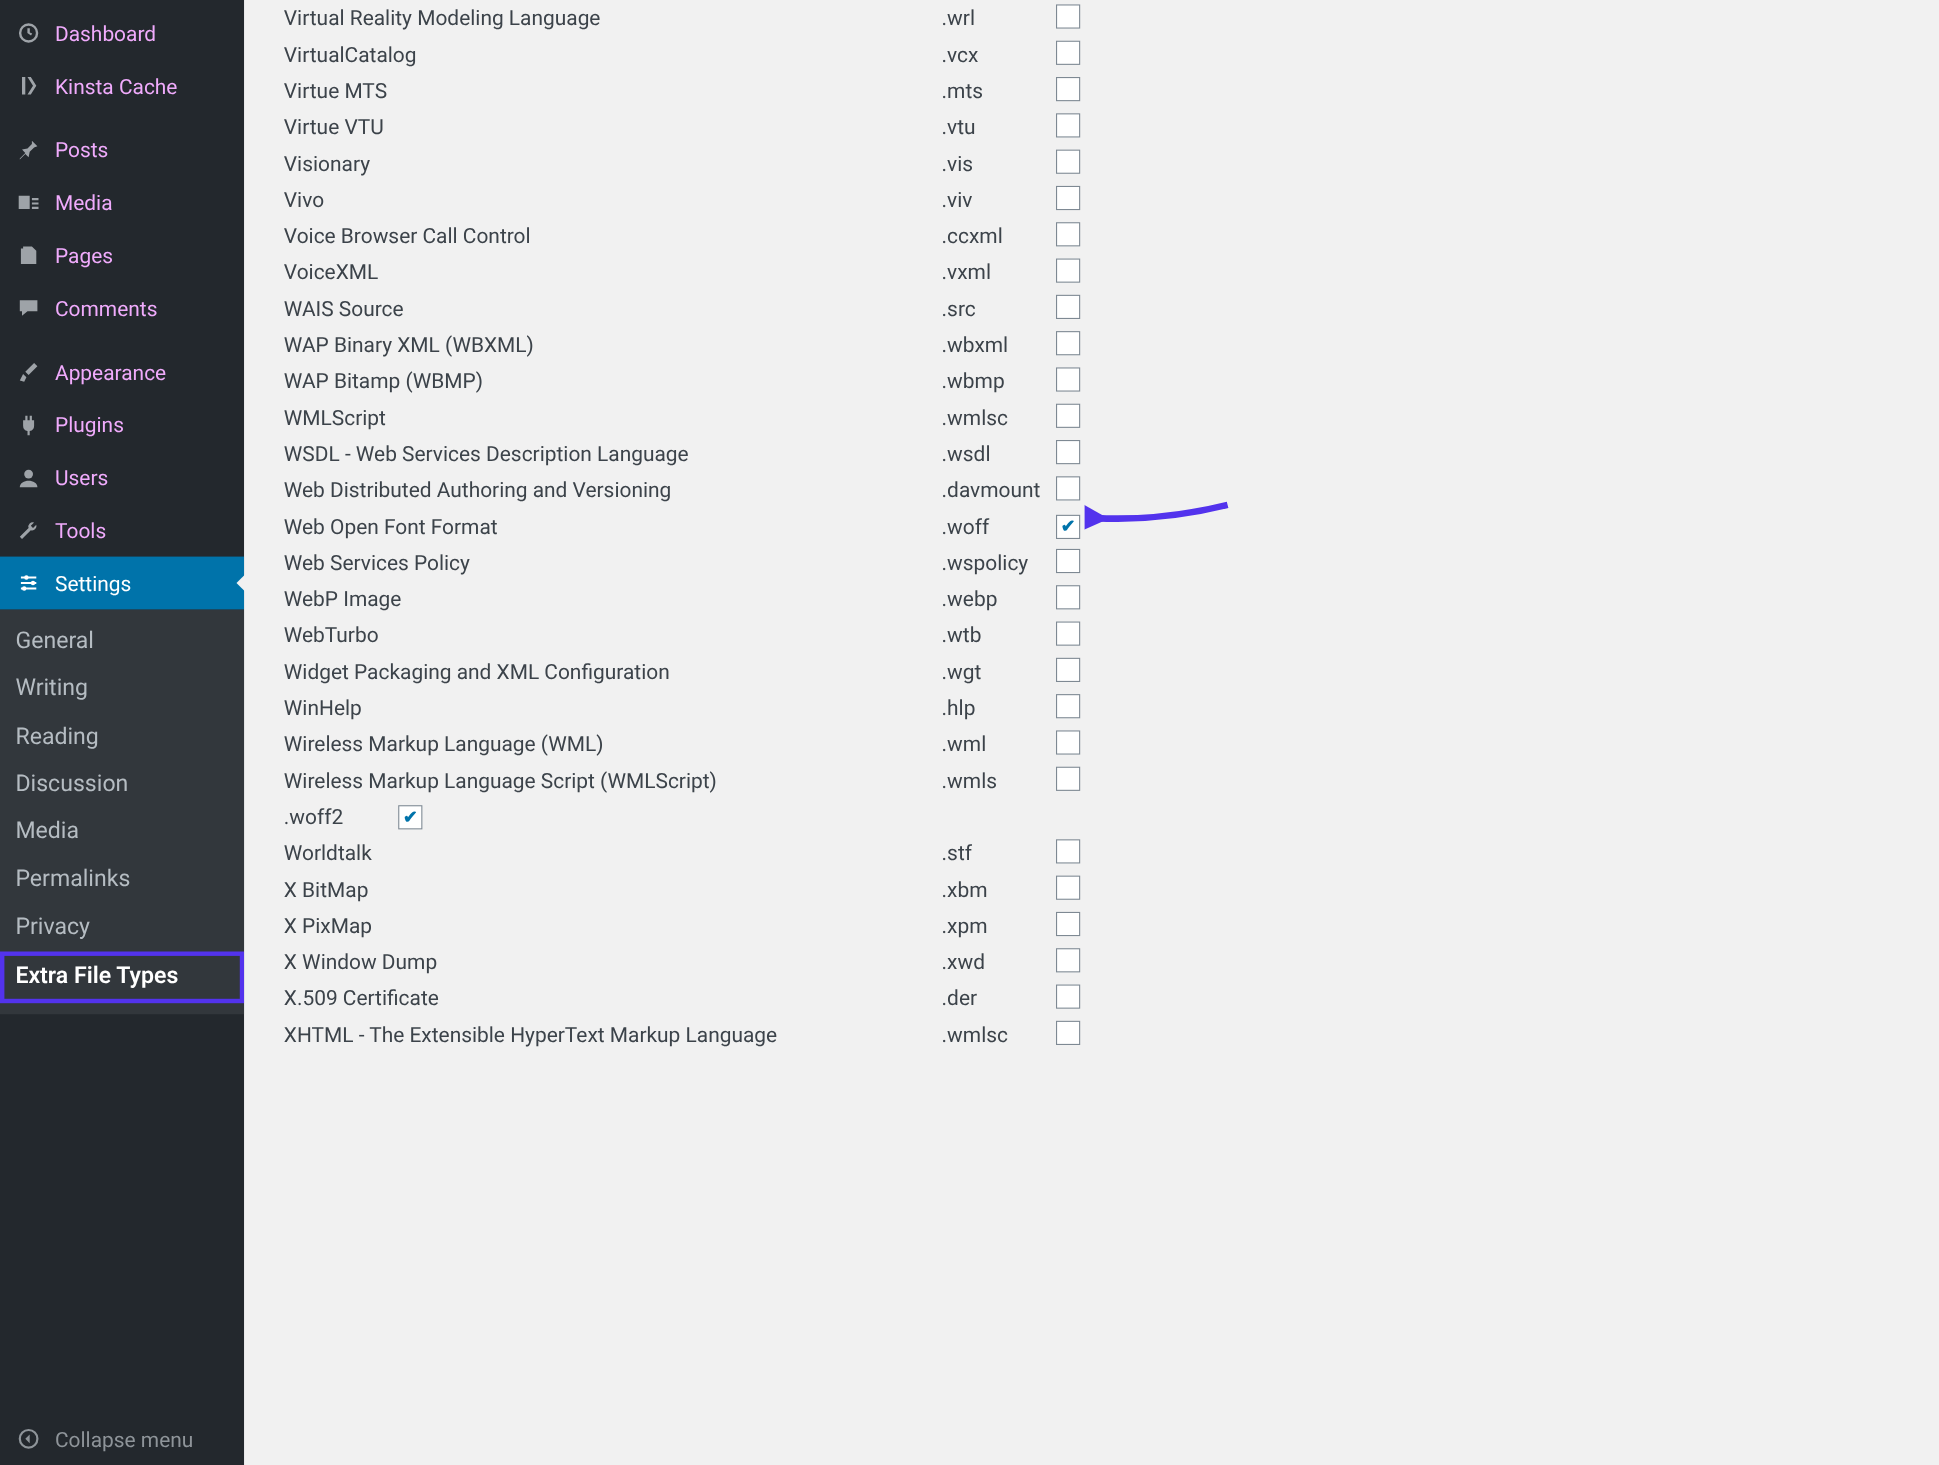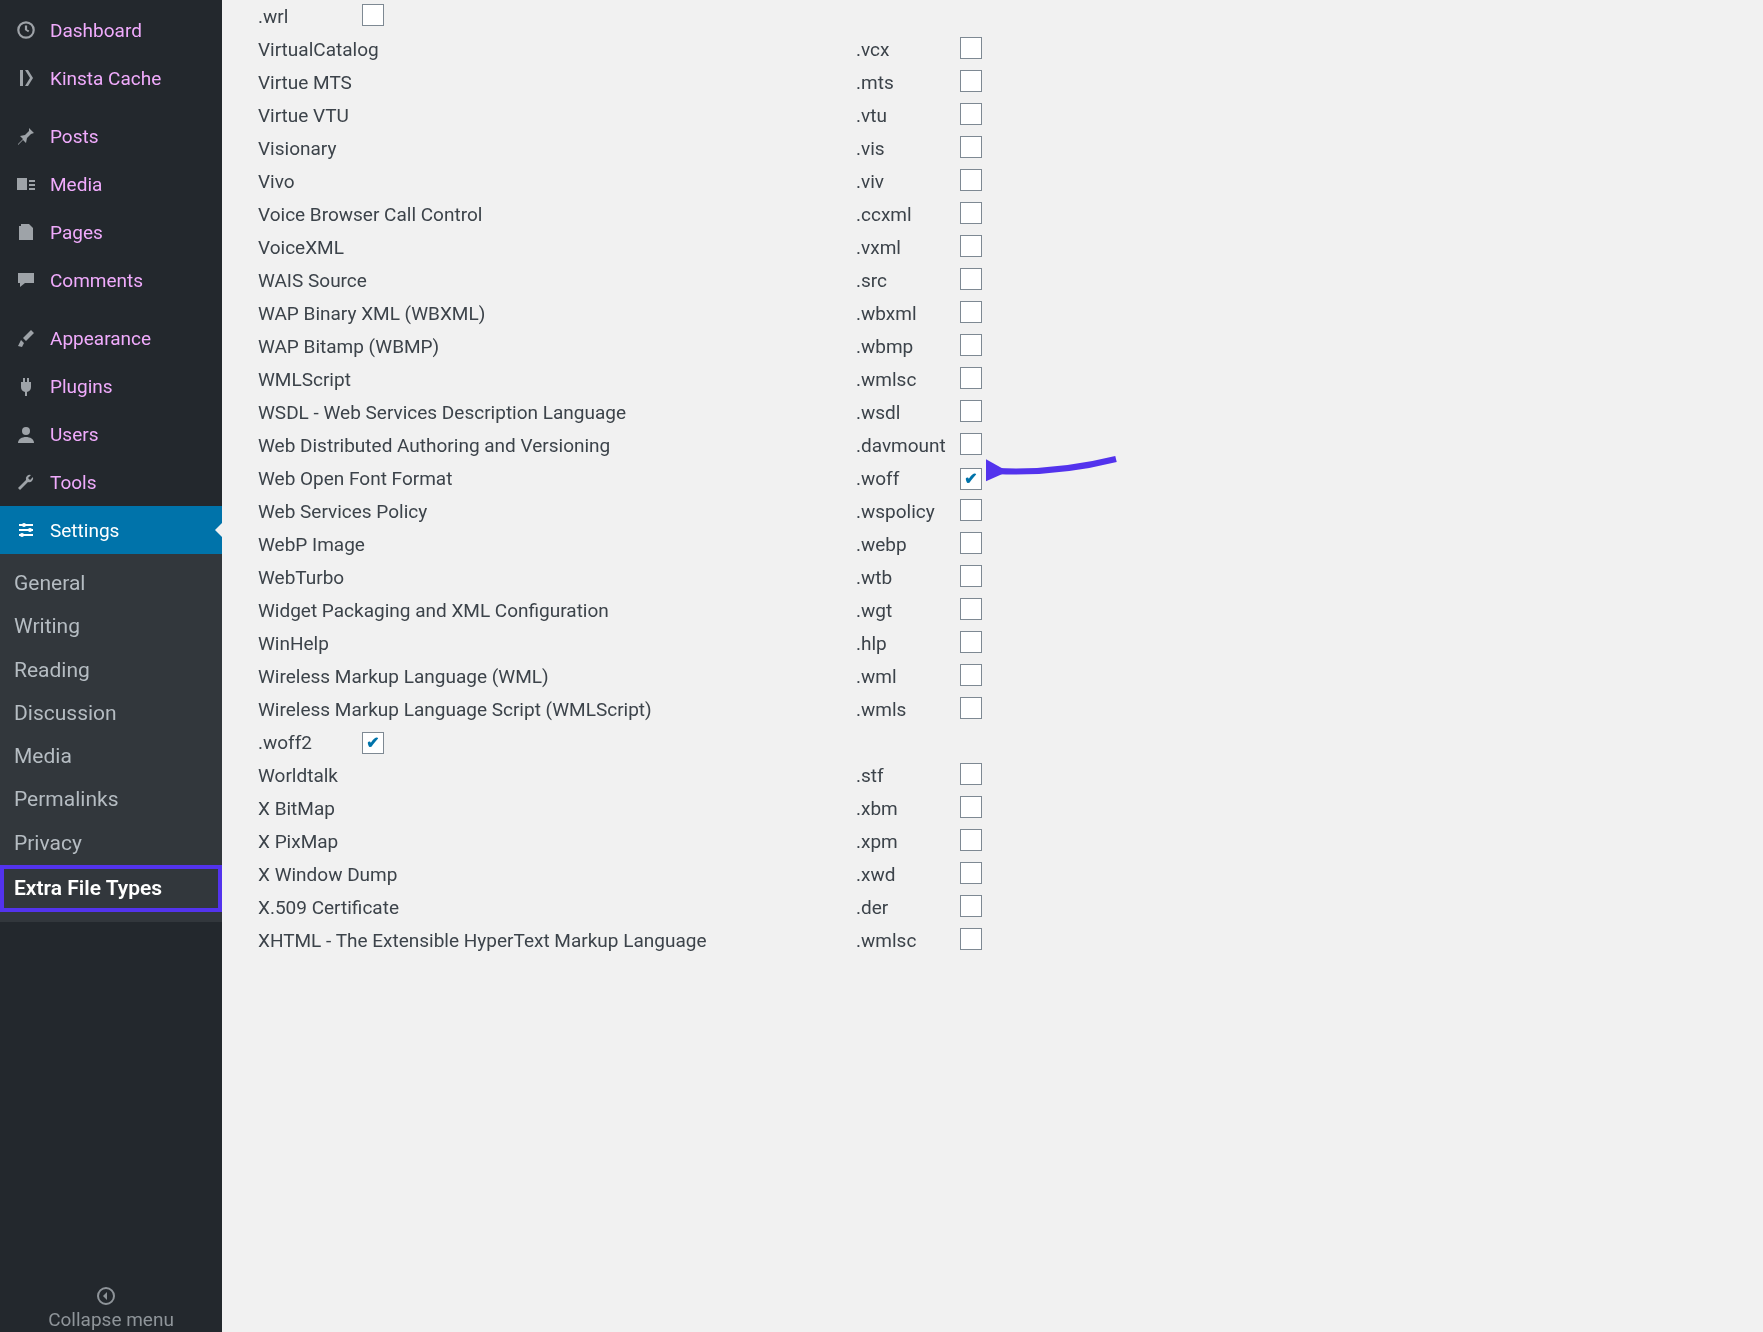--- a/index.html
+++ b/index.html
@@ -89,21 +89,20 @@
 
   .collapse-item {
     display: flex;
     align-items: center;
     height: 48px;
     padding: 0 12px;
     color: #8e9499;
     cursor: pointer;
     font-size: 19px;
     margin-top: auto;
-    flex-direction: column;
   }
   .collapse-item .menu-icon { color: #8e9499; }
 
   
   .content {
     flex: 1;
     background: #f1f1f1;
     padding: 0 0 0 36px;
     overflow: hidden;
   }
@@ -290,20 +289,21 @@
         </svg>
     </span>
     <span class="menu-label">Collapse menu</span>
   </div>
 </nav>
 
 <main class="content" style="position:relative;">
   <div class="file-table" id="file-table">
 
   <div class="file-row">
+        <div class="col-name">Virtual Reality Modeling Language</div>
         <div class="col-ext">.wrl</div>
         <div class="col-check"><span class="file-checkbox"></span></div>
       </div>
       <div class="file-row">
         <div class="col-name">VirtualCatalog</div>
         <div class="col-ext">.vcx</div>
         <div class="col-check"><span class="file-checkbox"></span></div>
       </div>
       <div class="file-row">
         <div class="col-name">Virtue MTS</div>

